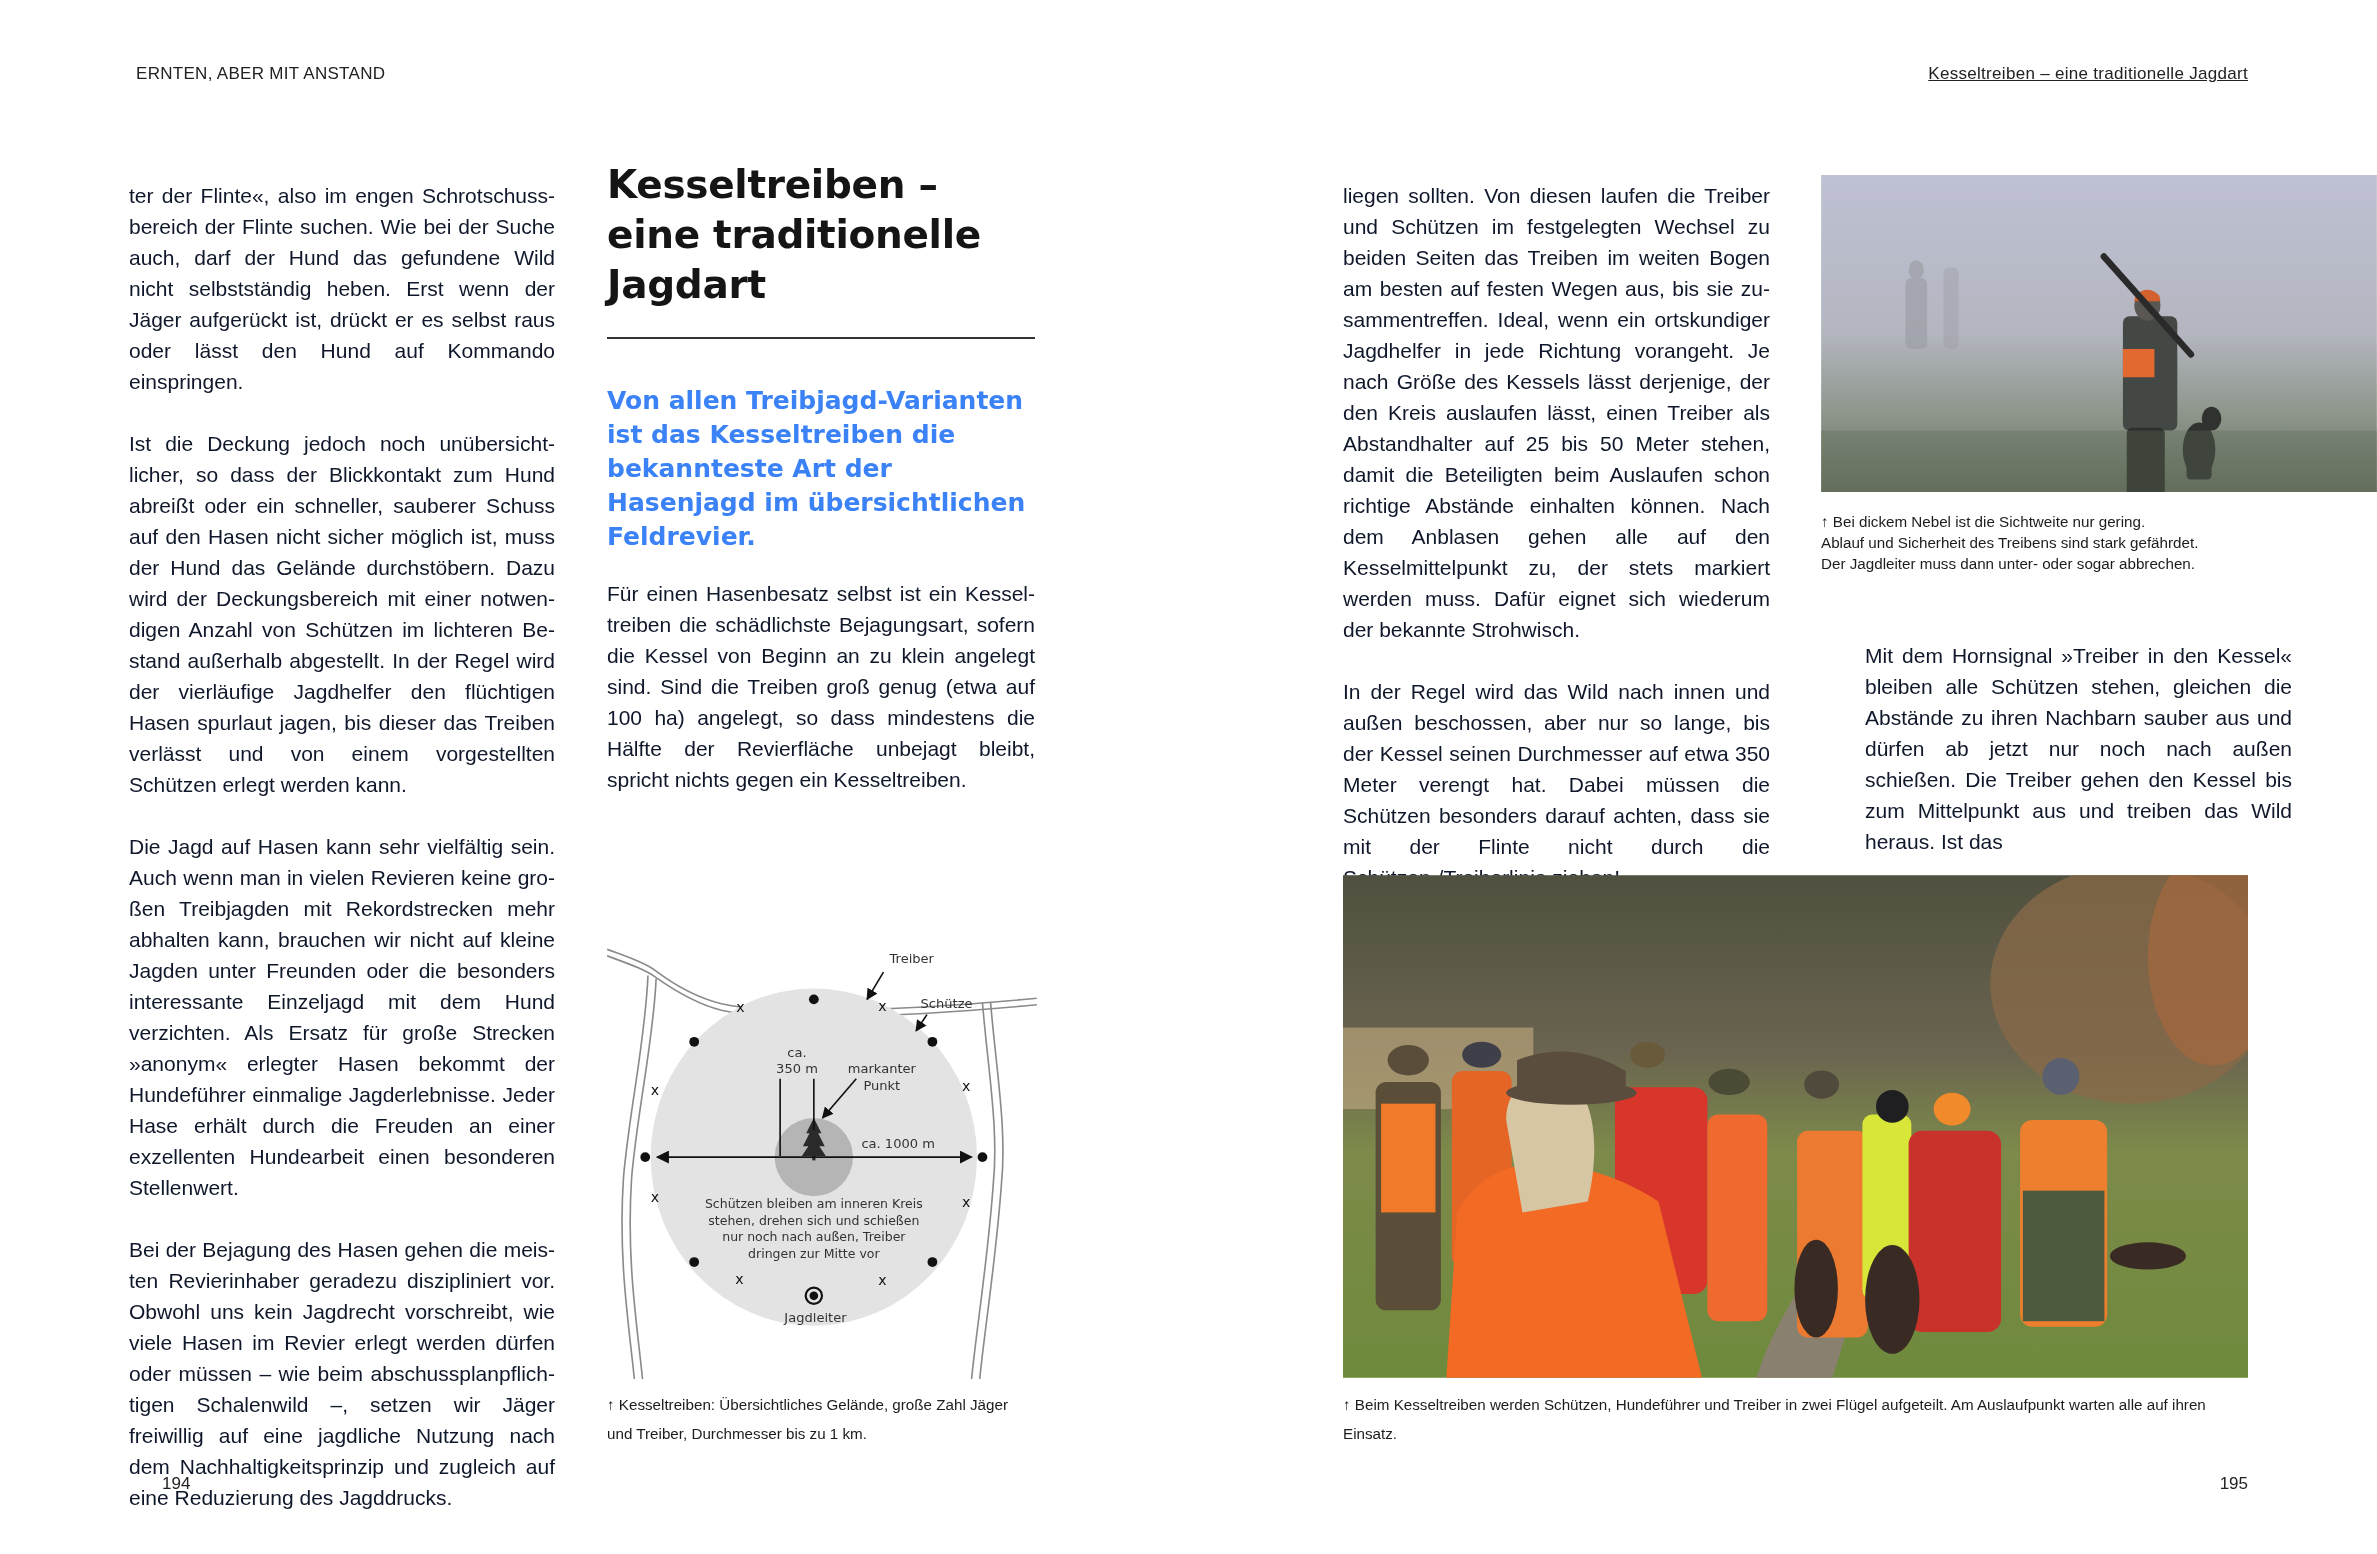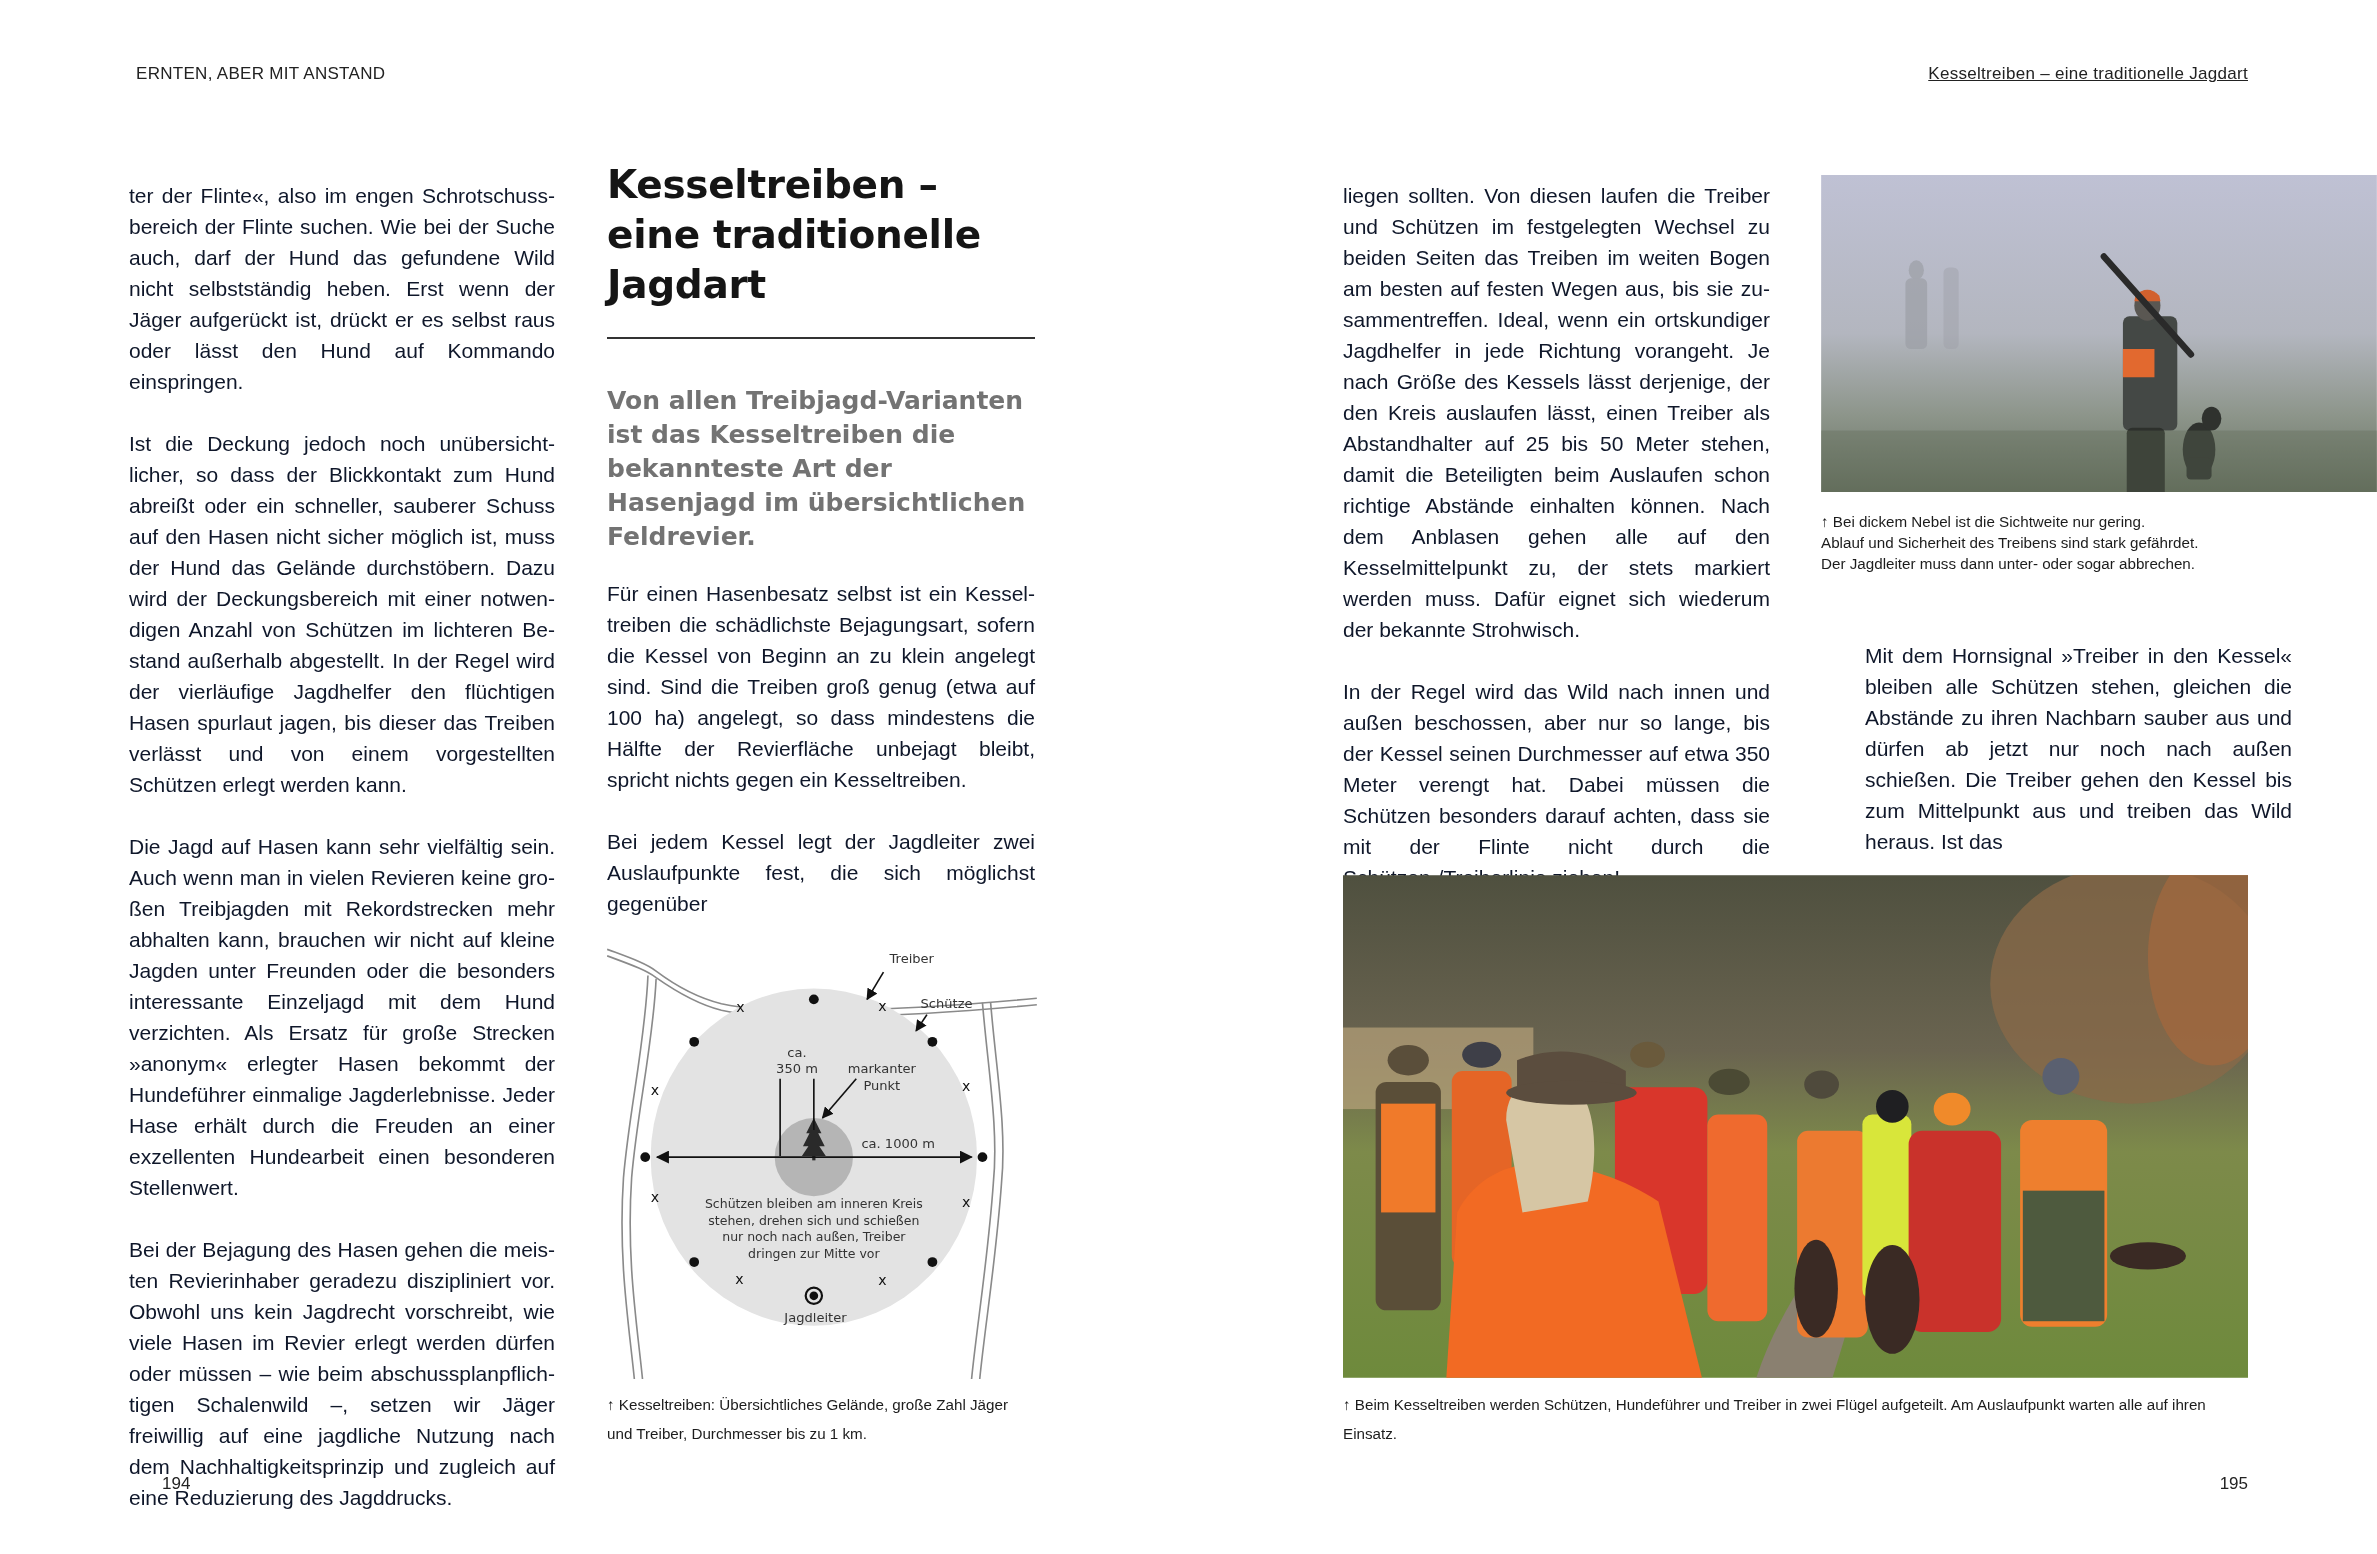--- a/index.html
+++ b/index.html
@@ -8,21 +8,21 @@
   .abs { position:absolute; }
   .running-head { font-size:17px; letter-spacing:0.3px; color:#222; top:64px; }
   .col { position:absolute; font-size:21px; line-height:31px; text-align:justify;
          hyphens:manual; color:#0f172a; }
   .col p { margin:0 0 31px 0; }
   .col p:last-child { margin-bottom:0; }
   .title { font-family:"DejaVu Sans", sans-serif; font-weight:bold; font-size:39px;
            line-height:50px; letter-spacing:-0.3px; color:#151515; margin:0; }
   .rule { position:absolute; height:1.6px; background:#333; }
   .lead { font-family:"DejaVu Sans", sans-serif; font-weight:600; font-size:25px; line-height:34px;
-          color:#737373; }
+          color:#3b82f6; }
   .caption { font-size:15.2px; line-height:29px; color:#1c1c1c; }
   .pageno { font-size:17px; color:#222; top:1474px; }
   .photo { position:absolute; overflow:hidden; }
   
   .diagram { position:absolute; left:607px; top:933px; width:430px; height:446px; }
   .diagram svg { width:100%; height:100%; }
 </style>
 </head>
 <body>
 
@@ -41,21 +41,20 @@
     <span style="display:block">eine traditionelle</span>
     <span style="display:block">Jagdart</span>
   </h1>
 </div>
 <div class="rule" style="left:607px; top:337px; width:428px;"></div>
 
 <div class="abs lead" style="left:607px; top:384px; width:430px;">Von allen Treibjagd-Varianten ist das Kesseltreiben die bekann­teste Art der Hasenjagd im über­sichtlichen Feldrevier.</div>
 
 <div class="col" style="left:607px; top:578px; width:428px;">
   <p>Für einen Hasenbesatz selbst ist ein Kessel­treiben die schädlichste Bejagungsart, sofern die Kessel von Beginn an zu klein angelegt sind. Sind die Treiben groß genug (etwa auf 100 ha) angelegt, so dass mindestens die Hälfte der Revierfläche unbejagt bleibt, spricht nichts gegen ein Kesseltreiben.</p>
-  <p style="text-align:justify; text-align-last:justify;">Bei jedem Kessel legt der Jagdleiter zwei Aus­laufpunkte fest, die sich möglichst gegenüber</p>
 </div>
 
 <div class="diagram">
   <svg viewBox="0 0 790 820" xmlns="http://www.w3.org/2000/svg">
     <defs>
       <marker id="arrowL" viewBox="0 0 10 10" refX="1" refY="5" markerWidth="8" markerHeight="8" orient="auto">
           <path d="M10,0 L0,5 L10,10 z" fill="#111"></path>
         </marker>
       <marker id="arrowR" viewBox="0 0 10 10" refX="9" refY="5" markerWidth="8" markerHeight="8" orient="auto">
           <path d="M0,0 L10,5 L0,10 z" fill="#111"></path>

